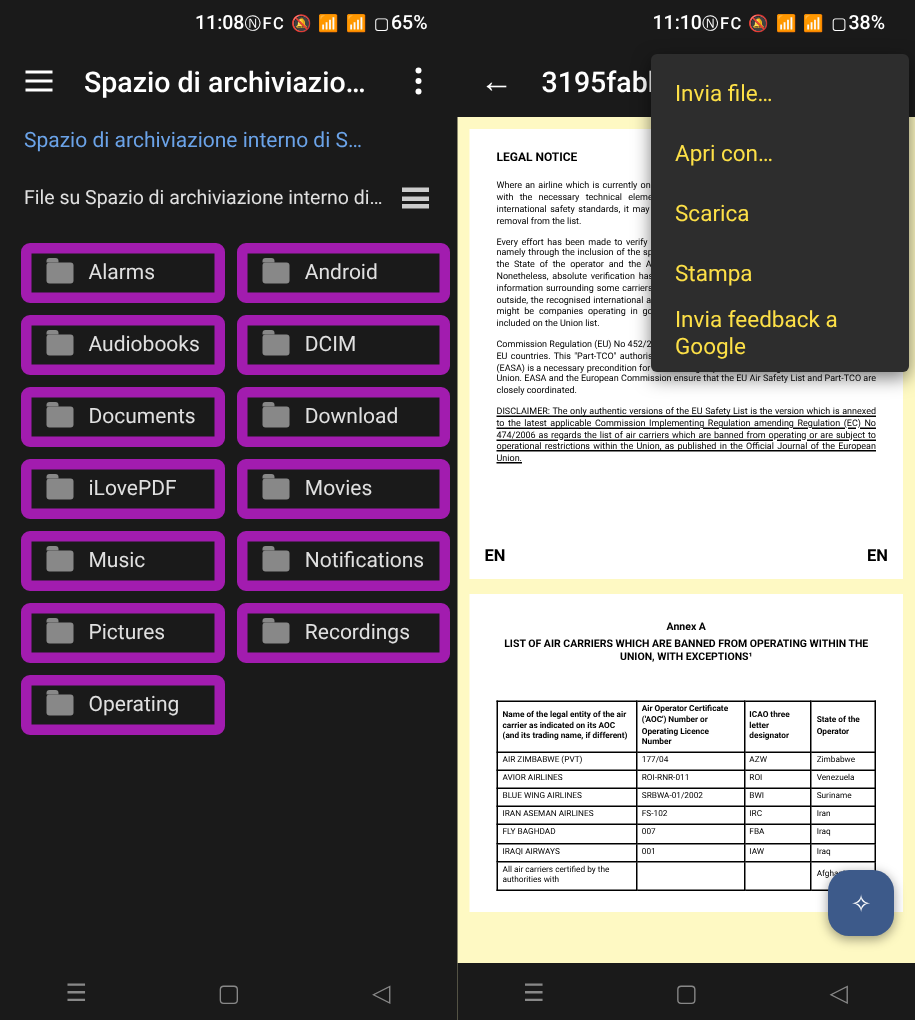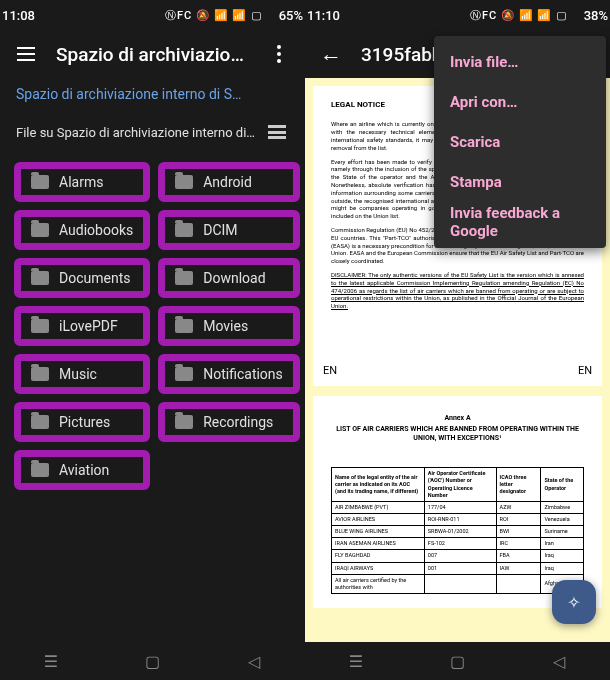--- a/index.html
+++ b/index.html
@@ -1,49 +1,49 @@
 <!DOCTYPE html>
 <html><head>
 <meta charset="utf-8">
 <style>
 * { margin: 0; padding: 0; box-sizing: border-box; font-family: -apple-system, Roboto, sans-serif; }
 body { width: 610px; height: 680px; background: #1a1a1a; display: flex; overflow: hidden; }
 .pane { width: 305px; height: 680px; position: relative; background: #1a1a1a; display: flex; flex-direction: column; }
-.status-bar { height: 30px; display: flex; justify-content: space-between; align-items: center; padding: 0 2px; color: #fff; font-size: 13px; font-weight: 500; }
-.status-right { display: flex; align-items: center; gap: 16px; }
+.status-bar { height: 30px; display: flex; justify-content: flex-end; align-items: center; padding: 0 20px; color: #fff; font-size: 13px; font-weight: 500; }
+.status-right { display: flex; align-items: center; gap: 0; }
 .status-icons { font-size: 11px; letter-spacing: 1px; }
 .app-bar { height: 48px; display: flex; align-items: center; padding: 0 8px; gap: 12px; }
 .icon-btn { width: 36px; height: 36px; display: flex; align-items: center; justify-content: center; color: #fff; cursor: pointer; }
 .app-title { flex: 1; color: #fff; font-size: 19px; font-weight: 500; white-space: nowrap; overflow: hidden; text-overflow: ellipsis; }
 .breadcrumb { padding: 8px 16px; color: #6ba3e8; font-size: 14px; white-space: nowrap; overflow: hidden; text-overflow: ellipsis; }
 .list-header { display: flex; align-items: center; justify-content: space-between; padding: 10px 16px; }
 .list-header-text { color: #e0e0e0; font-size: 13px; white-space: nowrap; overflow: hidden; text-overflow: ellipsis; max-width: 240px; }
 .folder-grid { display: grid; grid-template-columns: 1fr 1fr; gap: 8px; padding: 8px 14px; }
 .folder-item { height: 40px; border: 7px solid #a21caf; border-radius: 6px; display: flex; align-items: center; padding: 0 10px; gap: 10px; cursor: pointer; }
 .folder-icon { width: 18px; height: 14px; background: #888; border-radius: 2px; position: relative; }
 .folder-icon::before { content: ''; position: absolute; top: -3px; left: 0; width: 8px; height: 3px; background: #888; border-radius: 2px 2px 0 0; }
 .folder-label { color: #e0e0e0; font-size: 14px; }
 .nav-bar { height: 38px; display: flex; justify-content: space-around; align-items: center; position: absolute; bottom: 0; left: 0; right: 0; background: #1a1a1a; }
 .nav-btn { width: 40px; height: 30px; display: flex; align-items: center; justify-content: center; color: #888; cursor: pointer; }
 
 .pdf-area { flex: 1; background: #fef9c3; overflow: hidden; position: relative; padding: 8px; }
 .pdf-page { background: #fff; padding: 14px 18px; font-size: 6px; line-height: 1.3; color: #000; margin-bottom: 10px; position: relative; }
 .pdf-page .legal-title { font-size: 8px; font-weight: bold; margin-bottom: 10px; }
 .pdf-para { margin-bottom: 6px; text-align: justify; font-size: 6px; }
 .pdf-para.u { text-decoration: underline; }
-.en-badge { position: absolute; bottom: 8px; font-size: 11px; font-weight: normal; color: #000; }
+.en-badge { position: absolute; bottom: 8px; font-size: 11px; font-weight: bold; color: #000; }
 .en-left { left: 10px; }
 .en-right { right: 10px; }
 .annex-title { text-align: center; font-size: 7px; font-weight: bold; margin-bottom: 2px; }
 .annex-sub { text-align: center; font-size: 7px; font-weight: bold; margin-bottom: 24px; }
 .pdf-table { width: 100%; border-collapse: collapse; font-size: 5.5px; }
 .pdf-table th, .pdf-table td { border: 1px solid #000; padding: 2px 3px; text-align: left; }
 .pdf-table th { font-weight: bold; }
 .context-menu { position: absolute; top: 36px; right: 4px; width: 172px; background: #2d2d2d; border-radius: 4px; box-shadow: 0 4px 12px rgba(0,0,0,0.5); z-index: 50; padding: 6px 0; }
-.menu-item { height: 40px; display: flex; align-items: center; padding: 0 16px; color: #f9a8d4; font-size: 15px; cursor: pointer; font-weight: bold; }
+.menu-item { height: 40px; display: flex; align-items: center; padding: 0 16px; color: #fde047; font-size: 15px; cursor: pointer; }
 .fab { position: absolute; bottom: 56px; right: 14px; width: 44px; height: 44px; border-radius: 14px; background: #3d5a8a; display: flex; align-items: center; justify-content: center; color: #fff; cursor: pointer; box-shadow: 0 2px 8px rgba(0,0,0,0.4); z-index: 40; }
 .hamburger { width: 18px; height: 14px; display: flex; flex-direction: column; justify-content: space-between; }
 .hamburger span { height: 2px; background: #fff; }
 .dots { display: flex; flex-direction: column; gap: 3px; }
 .dots span { width: 4px; height: 4px; background: #fff; border-radius: 50%; }
 .list-view-icon { width: 18px; height: 14px; display: flex; flex-direction: column; justify-content: space-between; }
 .list-view-icon span { height: 3px; background: #ccc; }
 .back-arrow { font-size: 22px; color: #fff; }
 </style>
 </head>
@@ -129,21 +129,21 @@
       <div class="folder-item">
         <div class="folder-icon"></div>
         <span class="folder-label">Pictures</span>
       </div>
       <div class="folder-item">
         <div class="folder-icon"></div>
         <span class="folder-label">Recordings</span>
       </div>
       <div class="folder-item">
         <div class="folder-icon"></div>
-        <span class="folder-label">Aviation</span>
+        <span class="folder-label">Operating</span>
       </div>
     </div>
   <div class="nav-bar">
     <div class="nav-btn">☰</div>
     <div class="nav-btn">▢</div>
     <div class="nav-btn">◁</div>
   </div>
 </div>
 
 <div class="pane">

